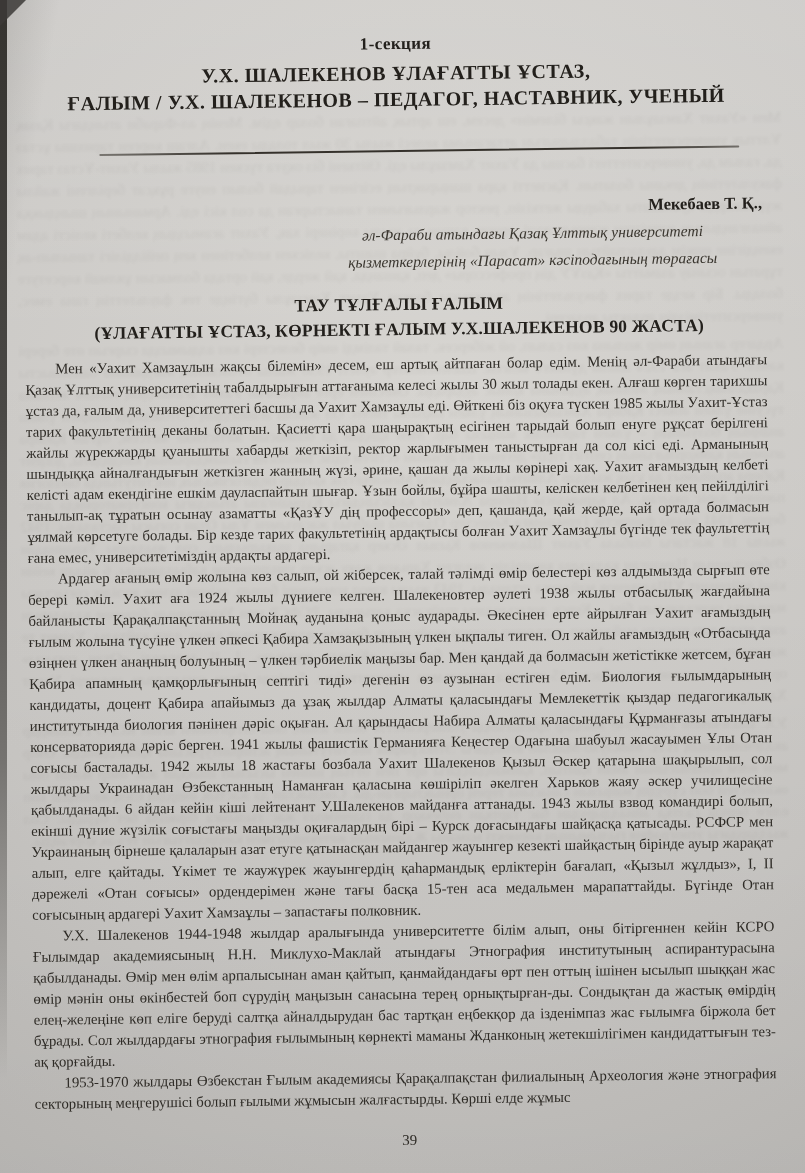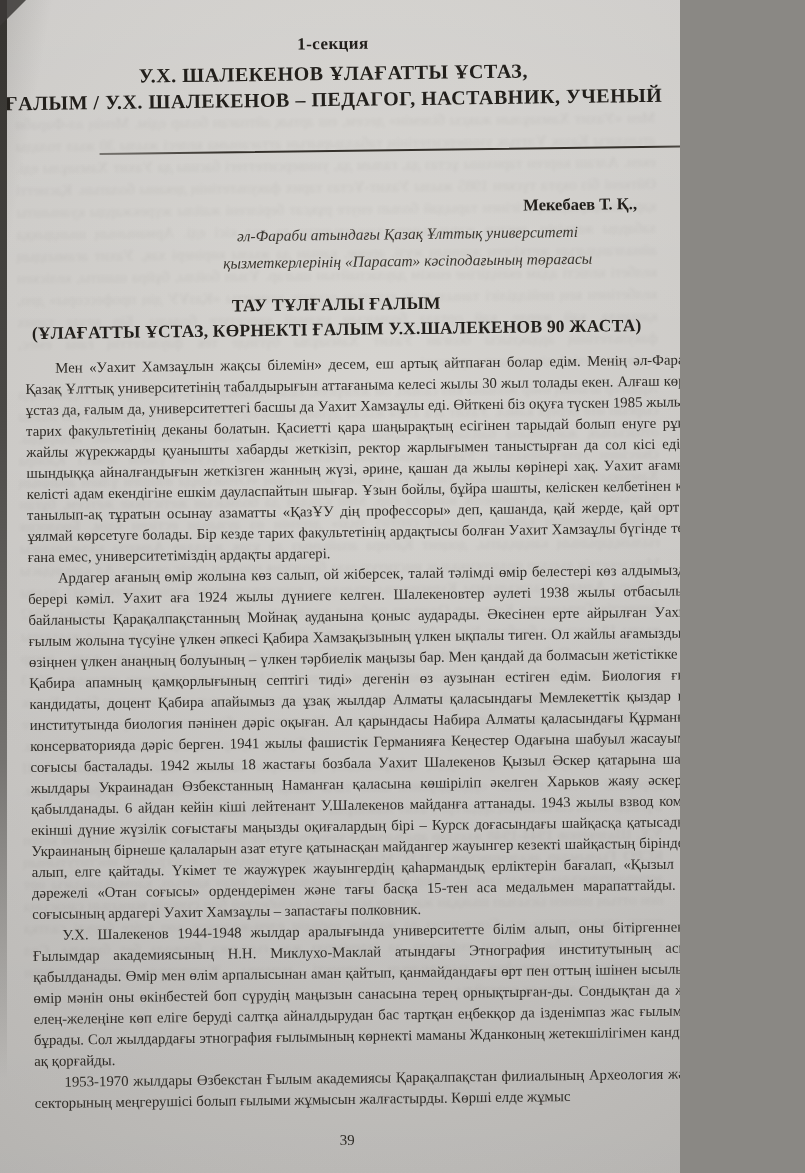--- a/index.html
+++ b/index.html
@@ -2,21 +2,21 @@
 <html><head>
 <meta charset="utf-8">
 <style>
   html,body{margin:0;padding:0;}
   body{
     width:805px;height:1173px;overflow:hidden;
     background:#8a8884;
     font-family:"Liberation Serif","DejaVu Serif",serif;
   }
   .photo{
-    position:relative;width:680px;height:1173px;overflow:hidden;
+    position:relative;width:805px;height:1173px;overflow:hidden;
     background:
       radial-gradient(ellipse 120% 90% at 55% 35%, #d7d5d1 0%, #cbc9c6 55%, #bfbdba 85%, #b4b2af 100%);
   }
   
   .edge-left{
     position:absolute;left:0;top:0;width:7px;height:100%;
     background:linear-gradient(to bottom,#35332f 0%,#4a4845 35%,#757370 65%,rgba(120,118,115,0) 92%);
     z-index:5;
   }
   .edge-corner{

